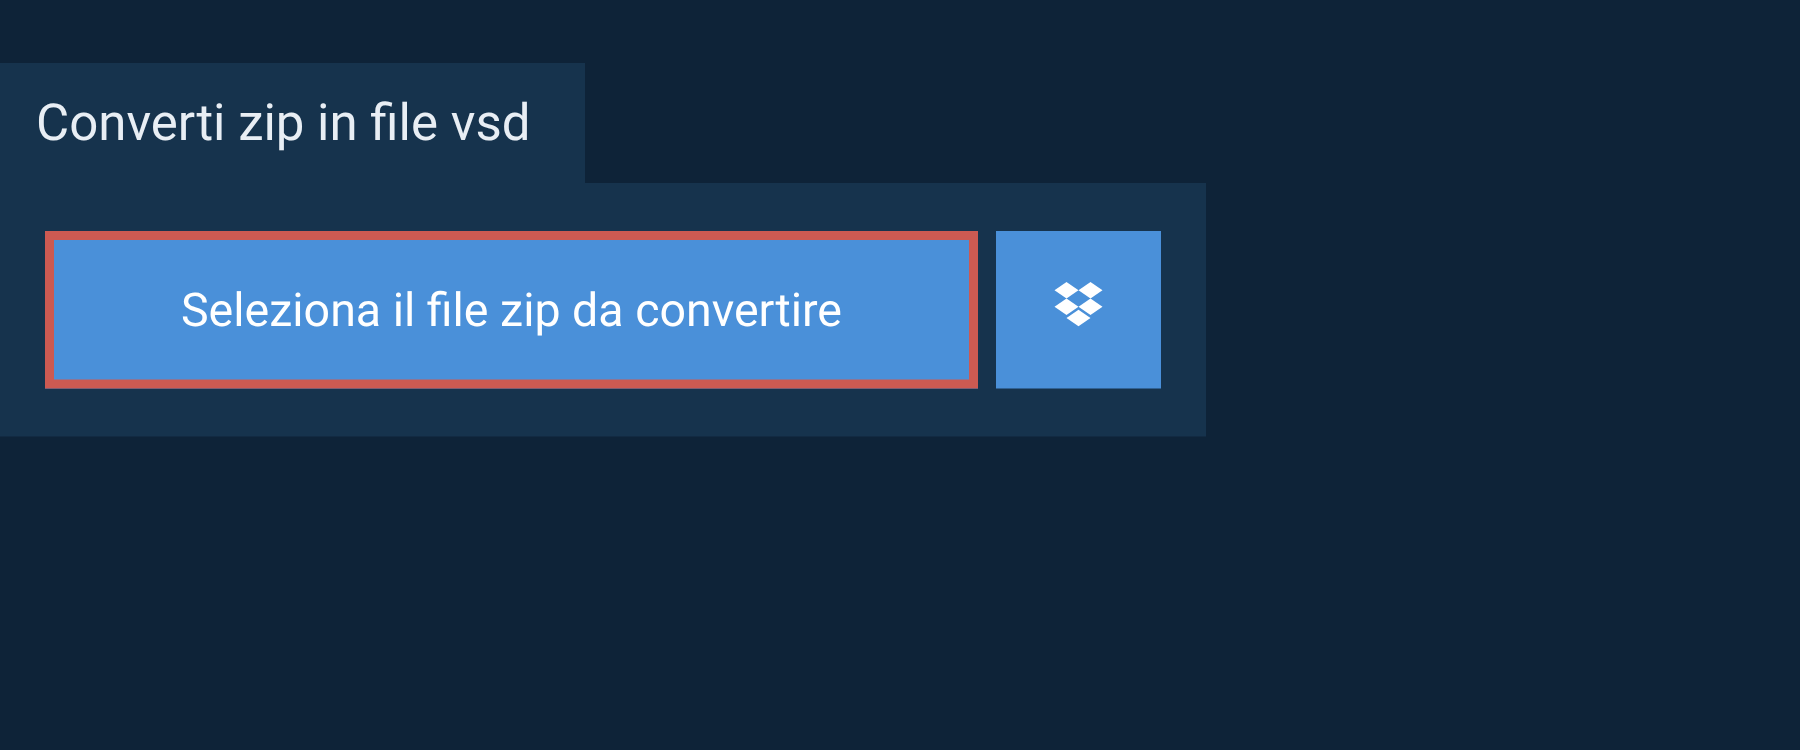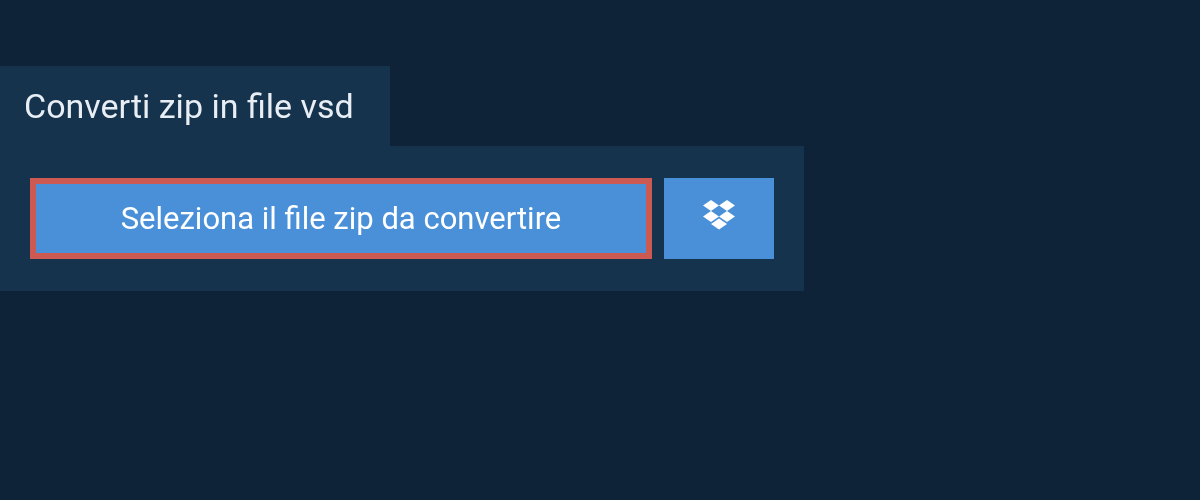--- a/index.html
+++ b/index.html
@@ -8,21 +8,21 @@
       box-sizing: border-box;
     }
     body {
       width: 1200px;
       height: 500px;
       background: #0e2338;
       font-family: -apple-system, BlinkMacSystemFont, "Segoe UI", Roboto, Helvetica, Arial, sans-serif;
       overflow: hidden;
     }
     .tab-container {
-      padding-top: 66px;
+      padding-top: 42px;
     }
     .tab {
       background: #16334d;
       color: #e8eef4;
       display: inline-block;
       padding: 20px 36px 20px 24px;
       font-size: 34px;
       font-weight: 400;
     }
     .panel {
@@ -33,21 +33,21 @@
     .button-row {
       display: flex;
       gap: 12px;
     }
     .select-button {
       background: #4a90d9;
       border: 6px solid #cc5a52;
       color: #ffffff;
       font-size: 31px;
       font-weight: 400;
-      padding: 16px 36px;
+      padding: 28px 36px;
       text-align: center;
       cursor: pointer;
       flex: 0 0 auto;
       width: 622px;
       display: flex;
       align-items: center;
       justify-content: center;
     }
     .dropbox-button {
       background: #4a90d9;

